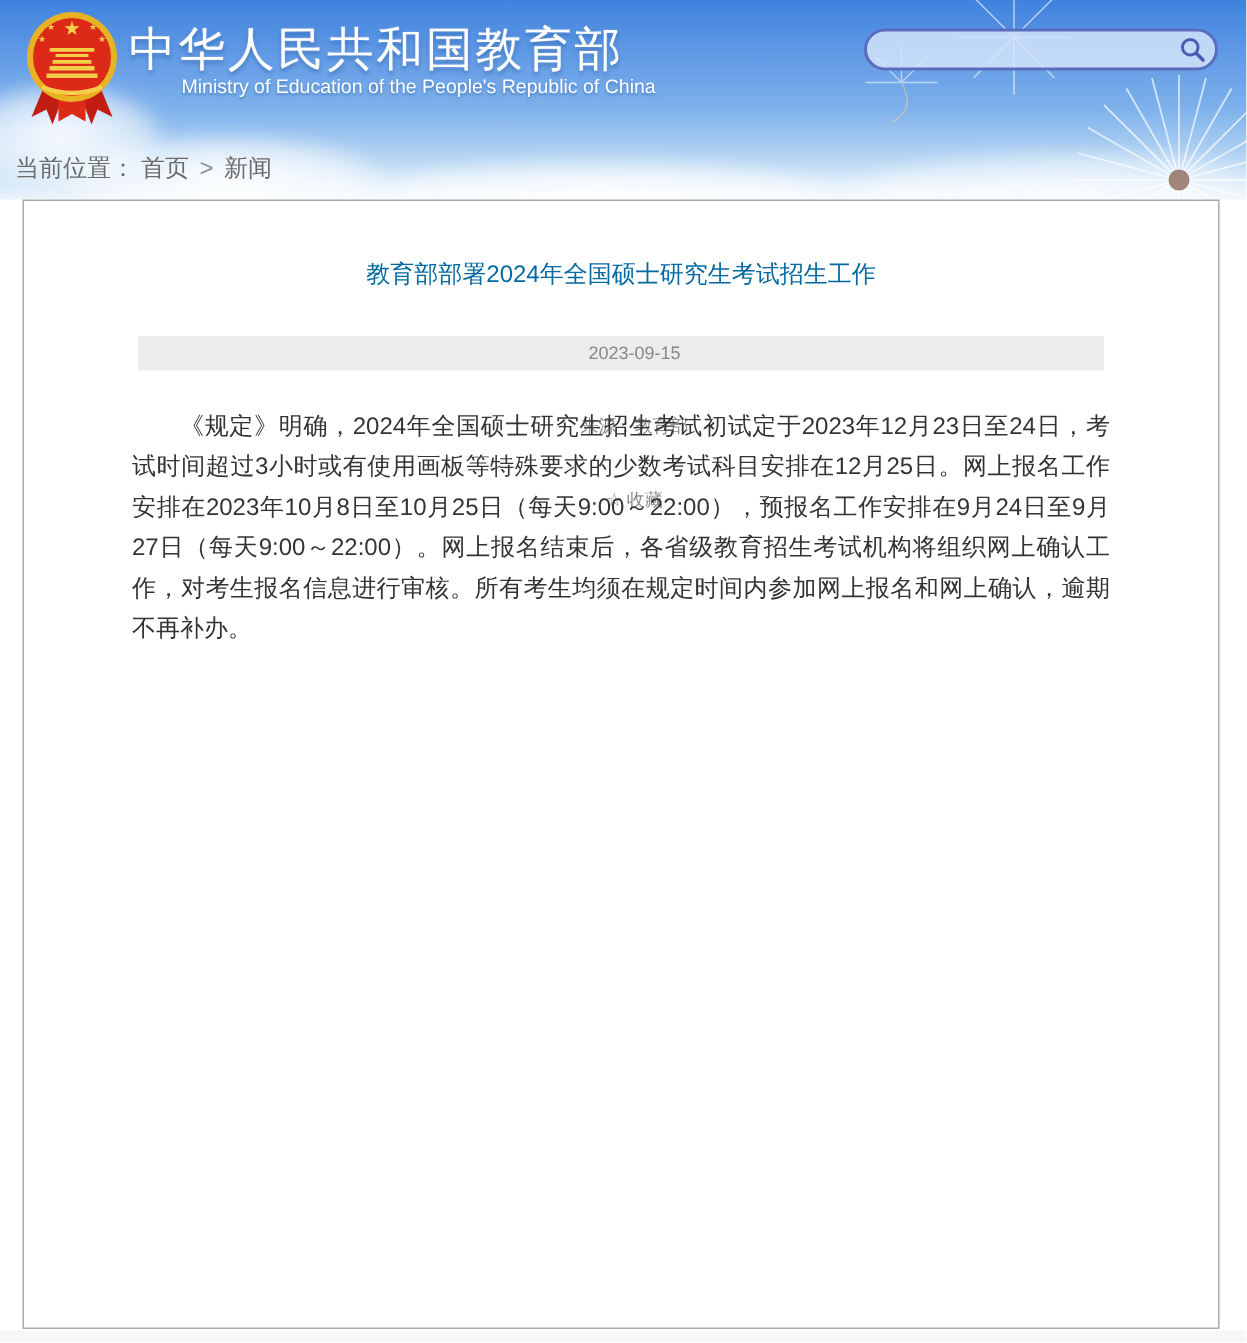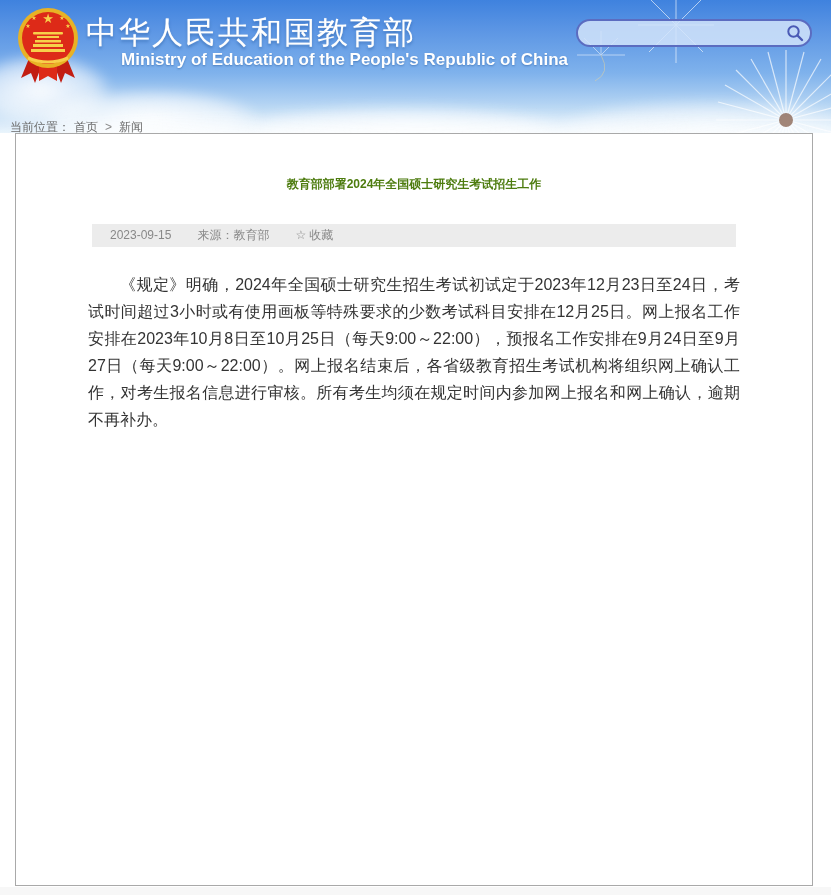--- a/index.html
+++ b/index.html
@@ -25,21 +25,21 @@
   .cloud.c5 { left: -10px; top: 118px; width: 860px; height: 40px; opacity:.9; filter: blur(8px);}
   .emblem { position: absolute; left: 16px; top: 6px; width: 64px; height: 84px; }
   .site-title {
     position: absolute; left: 86px; top: 12px;
     font-size: 31px; font-weight: normal; color: #ffffff;
     letter-spacing: 2px; white-space: nowrap;
     text-shadow: 0 2px 3px rgba(20,70,140,0.45), 0 0 1px rgba(255,255,255,0.6);
   }
   .site-subtitle {
     position: absolute; left: 88px; top: 50px;
-    font-size: 17px; font-weight: bold; color: #ffffff;
+    font-size: 13px; font-weight: normal; color: #ffffff;
     white-space: nowrap; text-shadow: 0 1px 2px rgba(20,70,140,0.45); padding-left: 33px;
   }
   .search-box {
     position: absolute; left: 576px; top: 19px;
     width: 236px; height: 28px;
     background: rgba(210,228,250,0.85);
     border: 2px solid #5b6cc0;
     border-radius: 15px;
     display: flex; align-items: center;
     z-index: 5;
@@ -48,43 +48,43 @@
     flex: 1; height: 100%; border: none; outline: none;
     background: transparent; padding: 0 12px; font-size: 13px; color: #334;
   }
   .search-btn {
     width: 30px; height: 24px; border: none; background: transparent;
     cursor: pointer; display: flex; align-items: center; justify-content: center;
   }
   .dandelion { position: absolute; opacity: 0.85; }
   
   .breadcrumb {
-    position: absolute; left: 10px; top: 119px;
-    font-size: 12px; color: #6b6b6b; z-index: 6; white-space: nowrap;
+    position: absolute; left: 10px; top: 102px;
+    font-size: 16px; color: #6b6b6b; z-index: 6; white-space: nowrap;
   }
   .breadcrumb a { color: #6b6b6b; text-decoration: none; margin: 0 4px; cursor: pointer; }
   .breadcrumb .sep { margin: 0 3px; color: #8a8a8a; }
   
   .content-box {
     position: absolute; left: 15px; top: 133px;
     width: 798px; height: 753px;
     background: #ffffff;
     border: 1px solid #a9a9a9;
     overflow: hidden;
   }
   .article-title {
     margin: 36px auto 0; width: 700px;
-    text-align: center; font-size: 12px; font-weight: bold; color: #4d7c0f;
+    text-align: center; font-size: 16px; font-weight: normal; color: #0369a1;
     line-height: 28px;
   }
   .meta-bar {
     margin: 26px auto 0; width: 644px; height: 23px;
     background: #ececec; color: #888888; font-size: 12px;
     line-height: 23px; padding-left: 18px;
-    display: flex; align-items: center; gap: 26px;
+    display: flex; align-items: center; gap: 26px; flex-direction: column;
   }
   .meta-bar .fav { color: #888888; text-decoration: none; cursor: pointer; display: inline-flex; align-items: center; gap: 3px; }
   .article-body { margin: 24px auto 0; width: 652px; }
   .article-body p {
     font-size: 16px; line-height: 27px; color: #333333;
     text-indent: 2em; text-align: justify; margin-bottom: 26px;
   }
   .footer-strip {
     position: absolute; left: 0; top: 887px; width: 831px; height: 8px;
     background: #f7f7f7;

